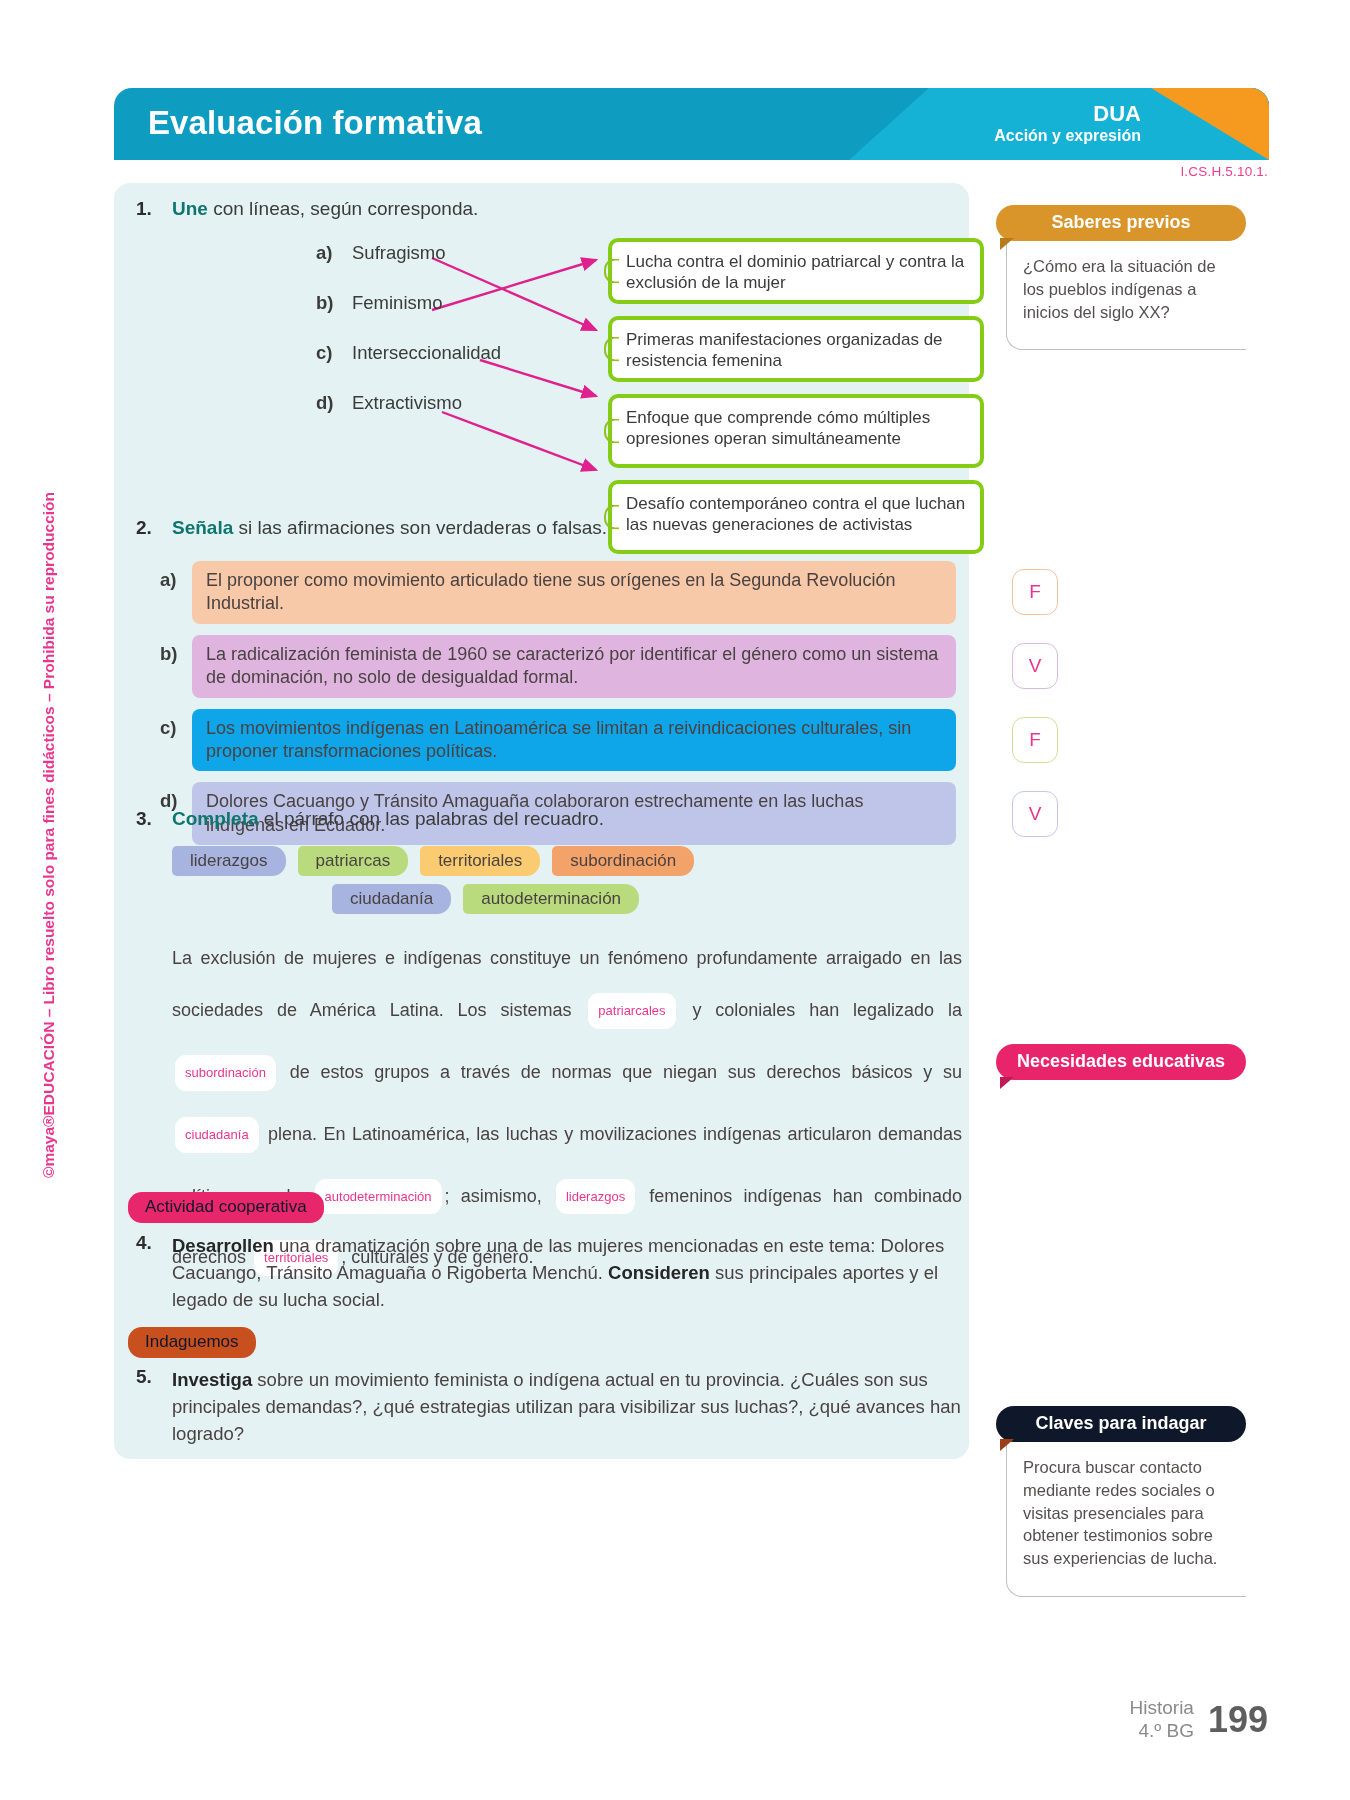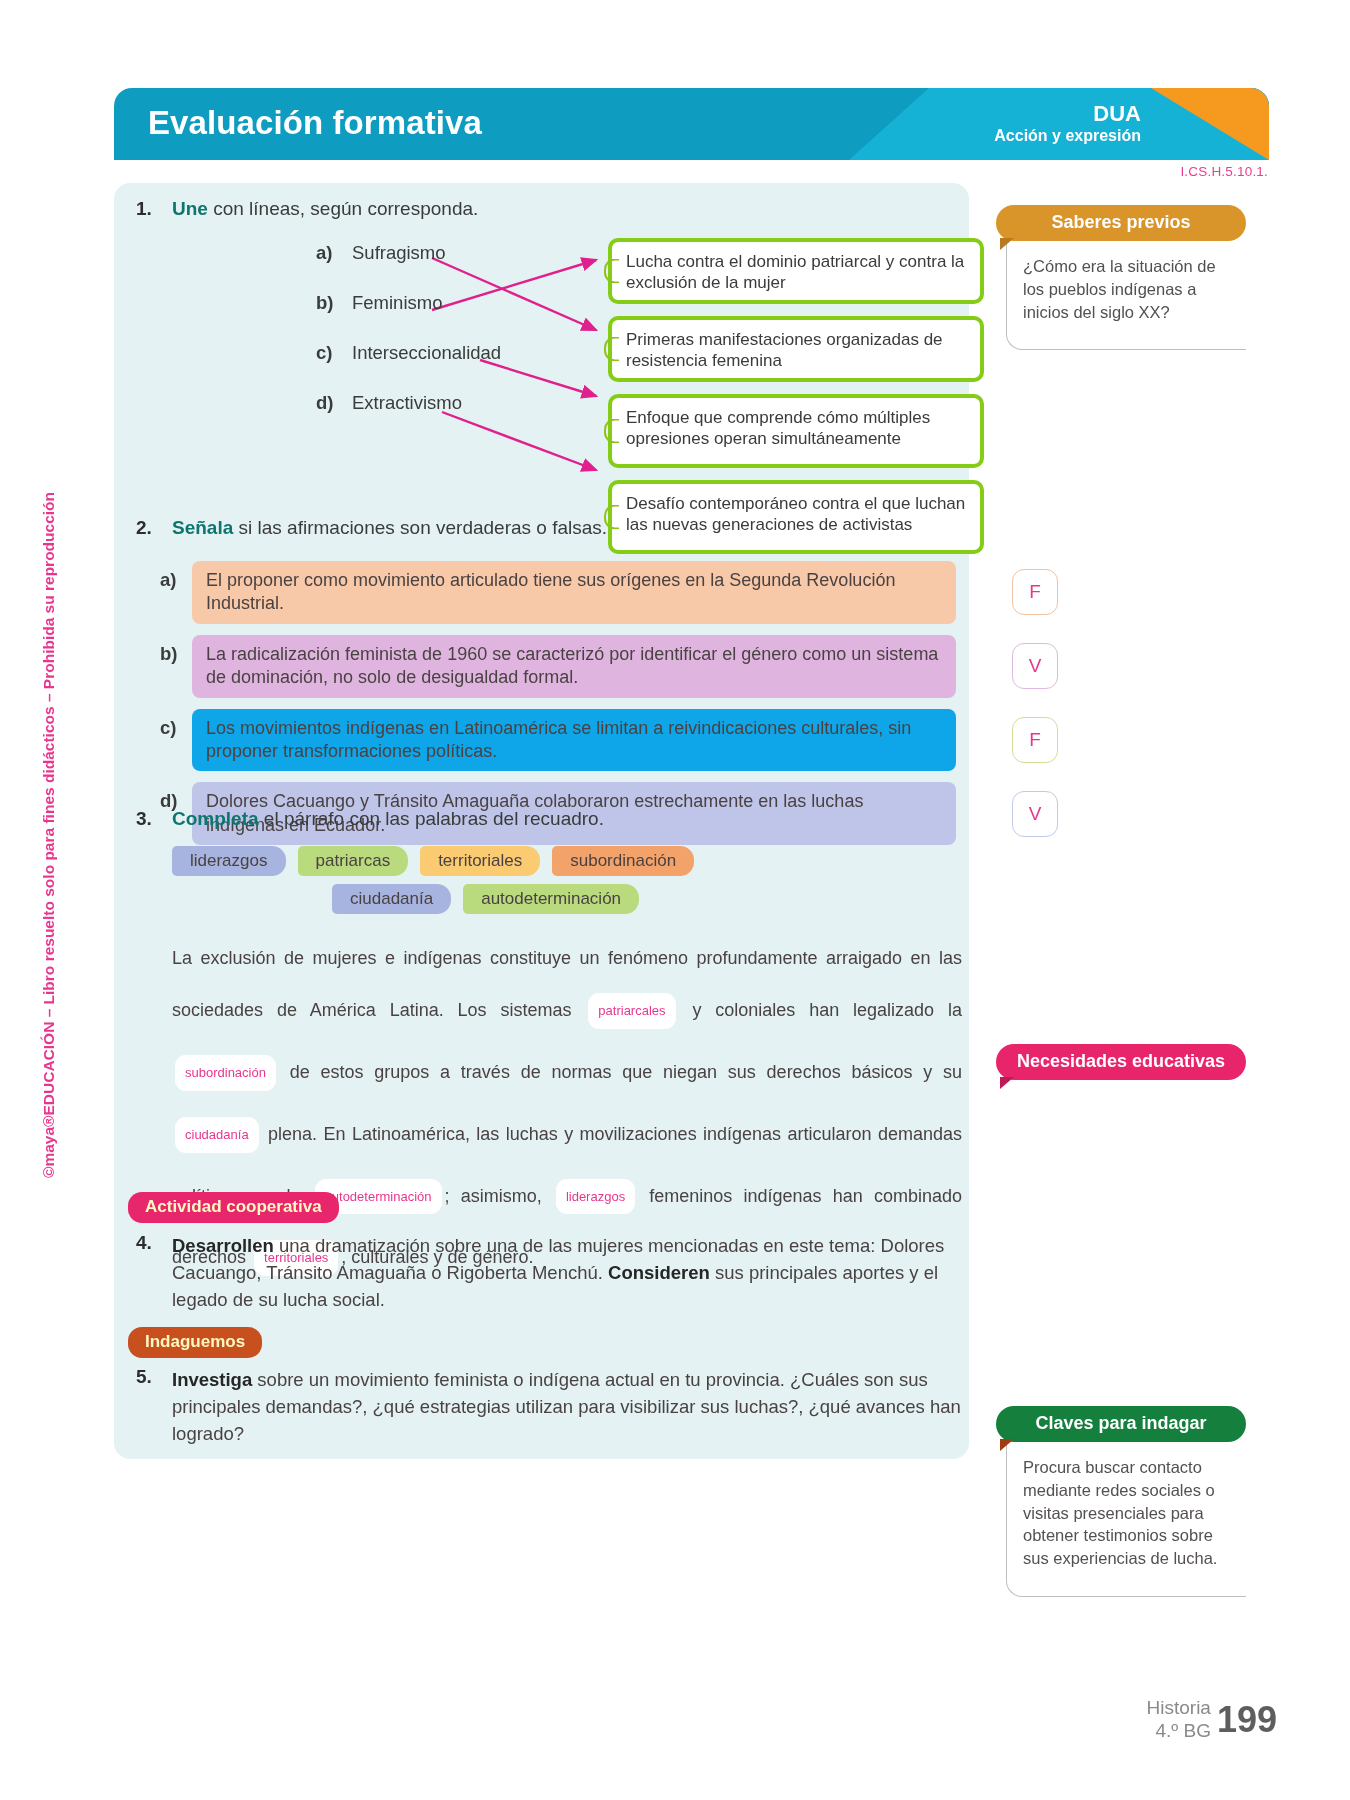--- a/index.html
+++ b/index.html
@@ -107,21 +107,21 @@
     font-size:18px;line-height:2.45;color:#4a4242;text-align:justify;
   }
   .blank{
     display:inline-block;background:#fff;border-radius:11px;
     color:#e8368f;text-align:center;padding:2px 10px;margin:13px 3px;
     vertical-align:middle;font-size:13px;
   }
 
   
   .tag{
-    display:inline-block;border-radius:14px;color:#fef9c3;font-weight:700;
+    display:inline-block;border-radius:14px;color:#0f172a;font-weight:400;
     font-size:17px;padding:5px 17px 6px;text-align:center;
   }
   #ex4-tag{position:absolute;left:128px;top:1192px;}
   #ex4{left:136px;top:1232px;width:840px;}
   #ex5-tag{position:absolute;left:128px;top:1327px;}
   #ex5{left:136px;top:1366px;width:840px;}
   .ex .body{position:absolute;left:36px;top:0;font-size:18.5px;line-height:1.46;width:800px;color:#4a4242;}
   .ex .body b{font-weight:700;color:#262626;}
 
   
@@ -135,21 +135,21 @@
     background:inherit;clip-path:polygon(0 0,100% 0,0 100%);
   }
   .callout .cbody{
     position:relative;margin:-4px 0 0 10px;padding:18px 10px 26px 16px;
     border-left:1.6px solid #bfbfbf;border-bottom:1.6px solid #bfbfbf;
     border-bottom-left-radius:16px;
     font-size:16.5px;line-height:1.38;color:#555050;
   }
 
   
-  .footer{position:absolute;right:73px;bottom:58px;display:flex;align-items:center;gap:6px;margin-top:44px;}
+  .footer{position:absolute;right:82px;bottom:58px;display:flex;align-items:center;gap:14px;margin-top:44px;}
   .footer .subj{text-align:right;font-size:19px;line-height:1.18;color:#8a8a8a;}
   .footer .pg{font-size:36px;font-weight:700;color:#5e5e5e;}
 </style>
 </head>
 <body>
 
 <div class="header">
   <div class="band-light"></div>
   <h1>Evaluación formativa</h1>
   <div class="dua">
@@ -284,21 +284,21 @@
 <div class="callout" style="left:996px;top:205px;">
   <div class="cap" style="background:#d9942a">Saberes previos<span class="notch" style="background:#b77a1c"></span></div>
   <div class="cbody">¿Cómo era la situación de los pueblos indígenas a inicios del siglo XX?</div>
 </div>
 
 <div class="callout" style="left:996px;top:1044px;">
   <div class="cap" style="background:#e8246b">Necesidades educativas<span class="notch" style="background:#bf1a55"></span></div>
 </div>
 
 <div class="callout" style="left:996px;top:1406px;">
-  <div class="cap" style="background:#15803d">Claves para indagar<span class="notch" style="background:#9c3d16"></span></div>
+  <div class="cap" style="background:#0f172a">Claves para indagar<span class="notch" style="background:#9c3d16"></span></div>
   <div class="cbody">Procura buscar contacto mediante redes sociales o visitas presenciales para obtener testimonios sobre sus experiencias de lucha.</div>
 </div>
 
 <div class="footer">
   <div class="subj">
     <div>Historia</div>
     <div>4.º BG</div>
   </div>
   <div class="pg">199</div>
 </div>

